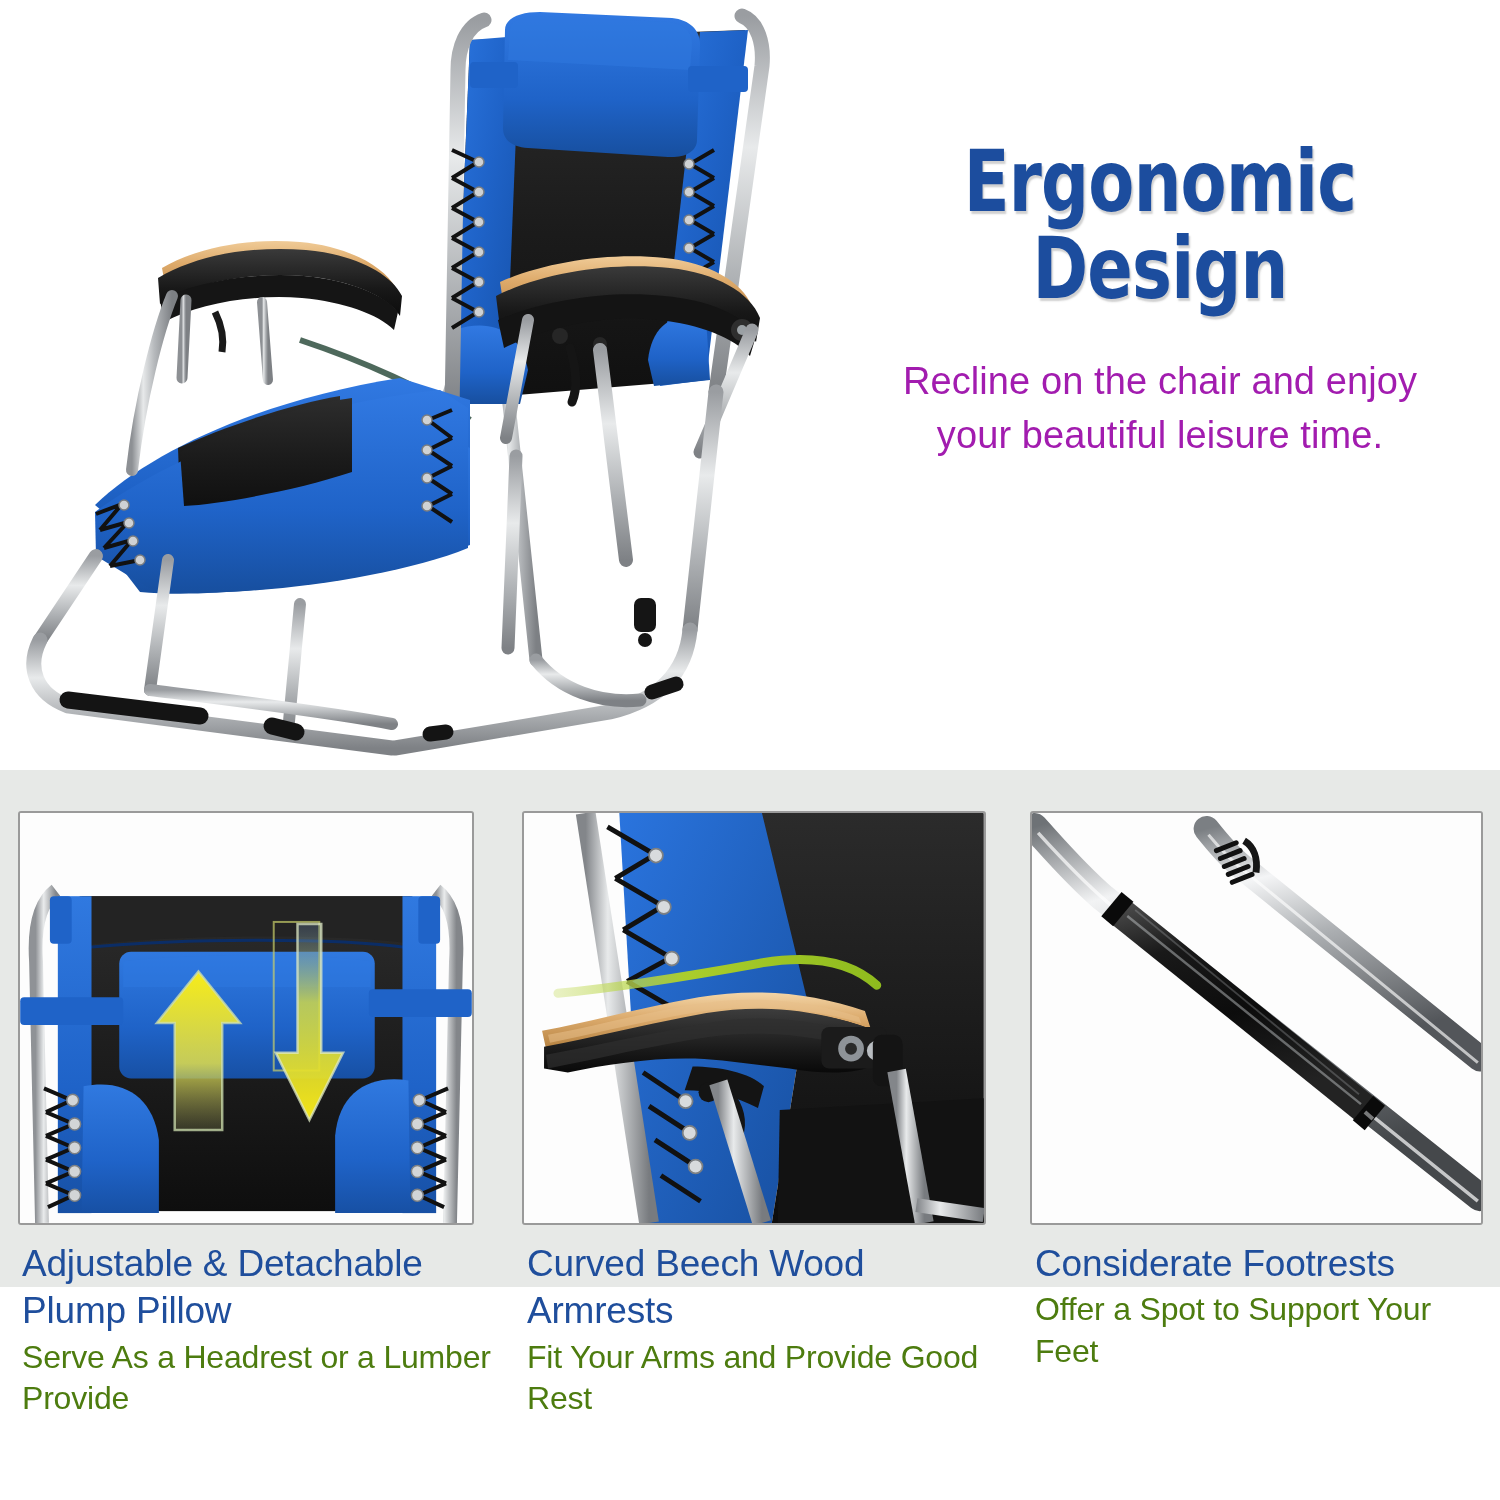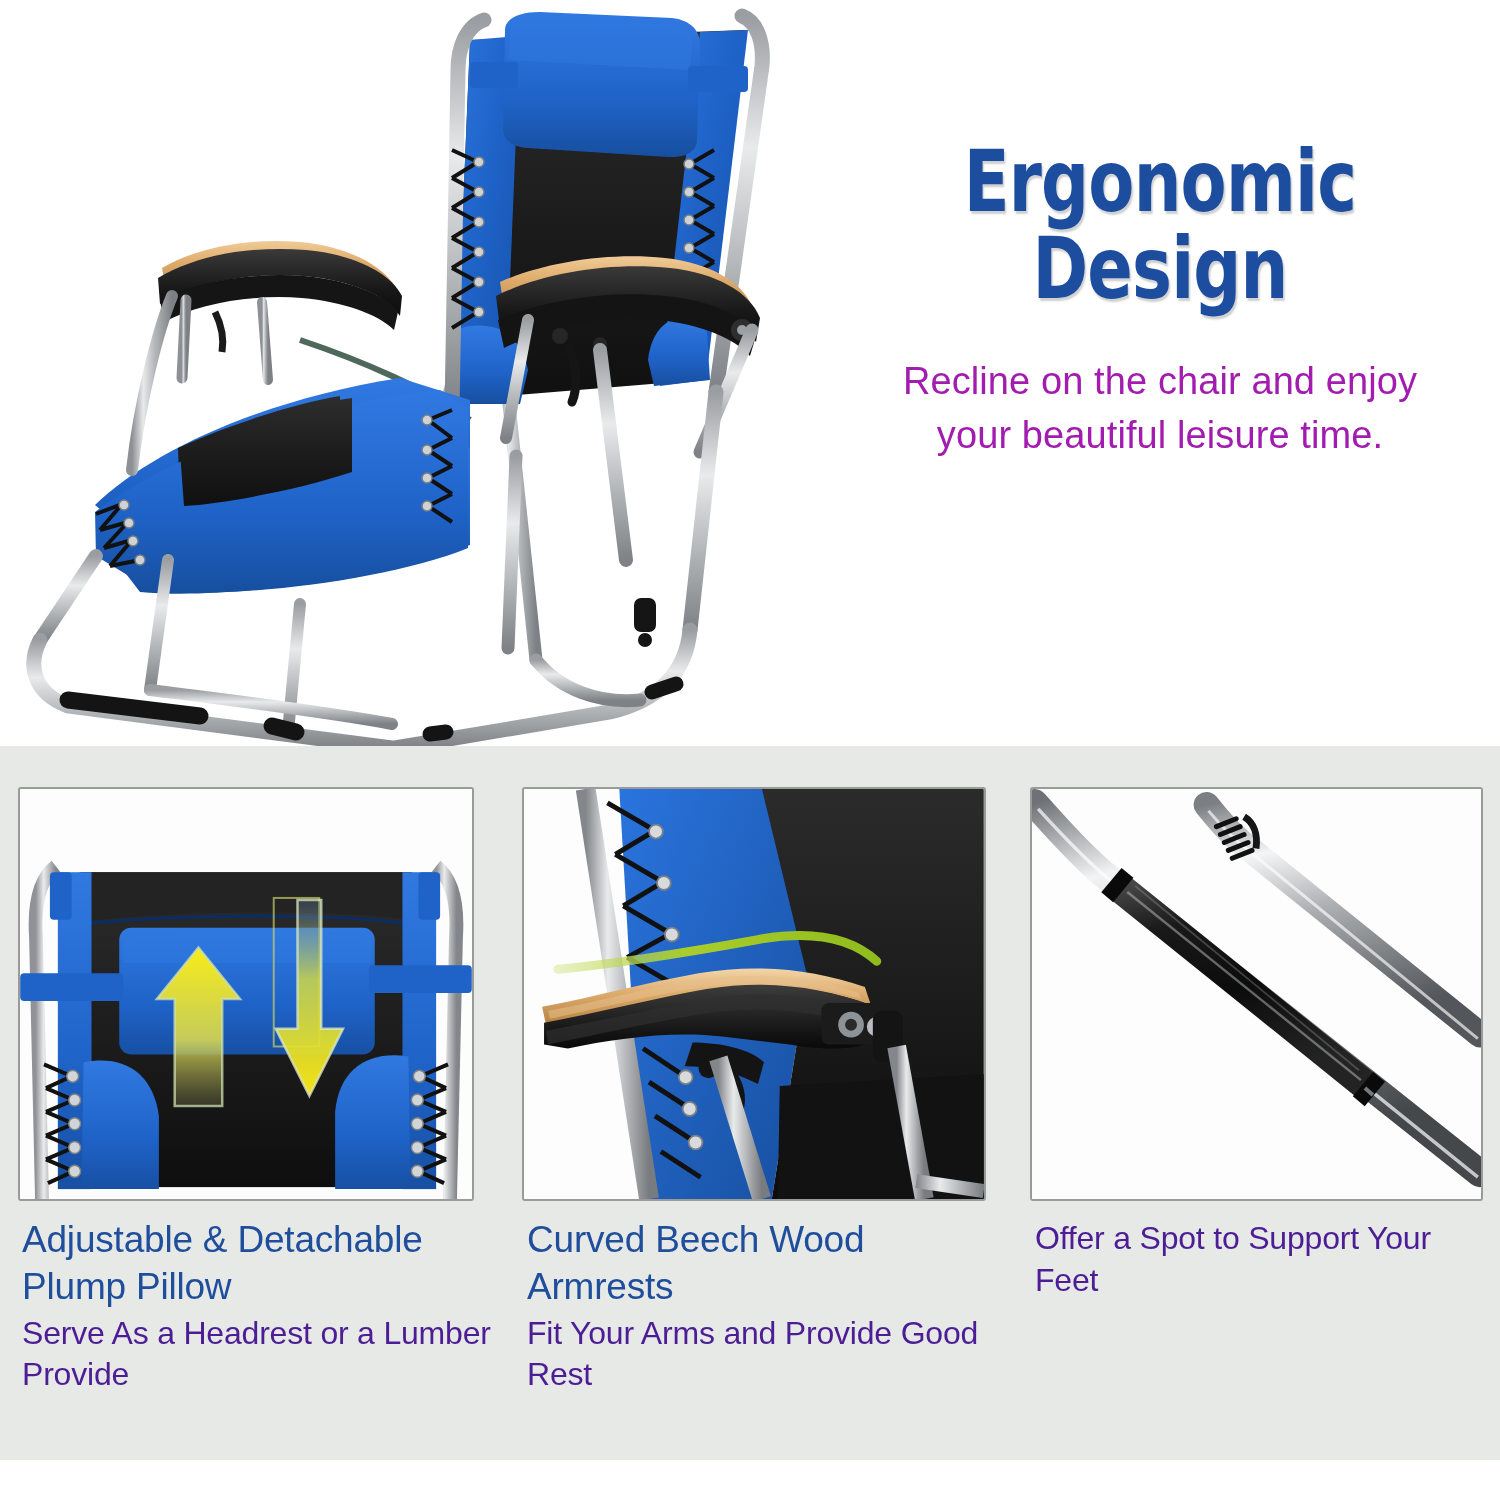--- a/index.html
+++ b/index.html
@@ -45,22 +45,22 @@
     margin-top: 46px;
     font-size: 38px;
     line-height: 1.42;
     color: #a21caf;
     letter-spacing: .1px;
     padding: 0 40px;
   }
 
   
   .features {
-    position: absolute; left: 0; top: 746px;
-    width: 1500px; height: 714px;
+    position: absolute; left: 0; top: 770px;
+    width: 1500px; height: 517px;
     background: #e7e9e7;
   }
   .panel-row {
     position: absolute; left: 0; top: 41px;
     width: 1500px; height: 414px;
   }
   .panel {
     position: absolute; top: 0;
     height: 414px;
     background: #fdfdfd;
@@ -77,21 +77,21 @@
   .caption.c1 { left: 22px;   width: 470px; }
   .caption.c2 { left: 527px;  width: 460px; }
   .caption.c3 { left: 1035px; width: 460px; }
   .cap-title {
     color: #1f4e9c;
     font-size: 37px;
     line-height: 1.28;
     letter-spacing: -.2px;
   }
   .cap-desc {
-    color: #4c1d95;
+    color: #4d7c0f;
     font-size: 32px;
     line-height: 1.3;
     letter-spacing: -.2px;
     margin-top: 2px;
   }
 
   
   svg.fill { display:block; width:100%; height:100%; }
 </style>
 </head>
@@ -555,17 +555,18 @@
         <div class="cap-title">Adjustable &amp; Detachable Plump Pillow</div>
         <div class="cap-desc">Serve As a Headrest or a Lumber Provide</div>
       </div>
 
       <div class="caption c2">
         <div class="cap-title">Curved Beech Wood Armrests</div>
         <div class="cap-desc">Fit Your Arms and Provide Good Rest</div>
       </div>
 
       <div class="caption c3">
+        <div class="cap-title">Considerate Footrests</div>
         <div class="cap-desc">Offer a Spot to Support Your Feet</div>
       </div>
     </div>
   </section>
 </div>
 
 </body></html>

